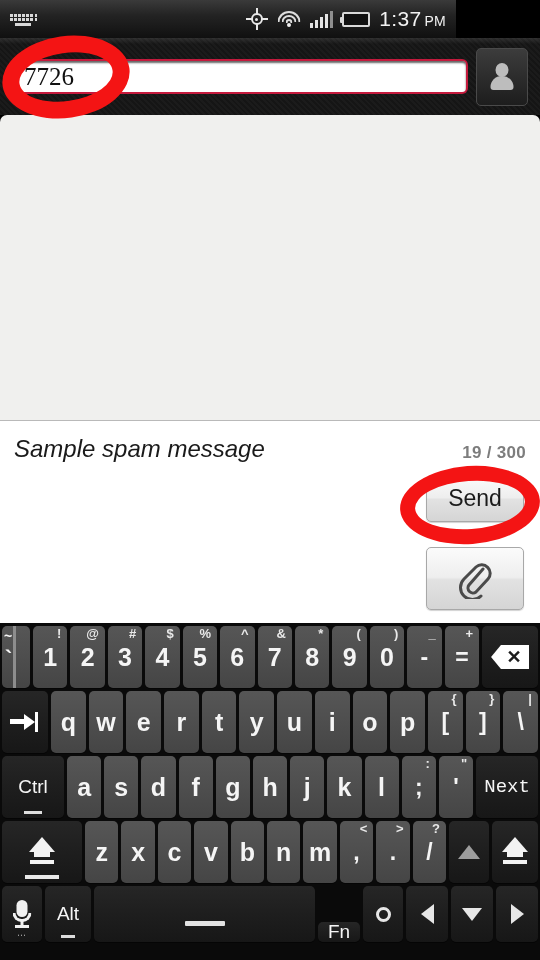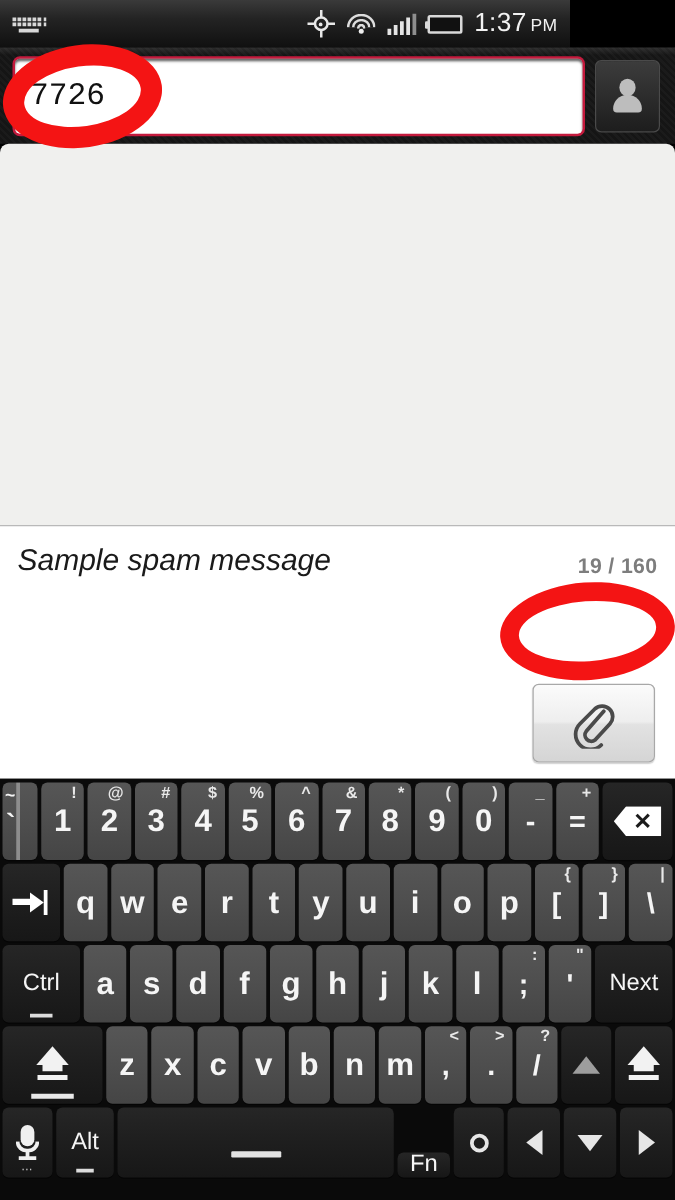--- a/index.html
+++ b/index.html
@@ -70,24 +70,24 @@
 
   
   #recipient-bar{
     position:absolute; left:0; top:38px; width:540px; height:77px;
     background:
       linear-gradient(to bottom,rgba(255,255,255,.10) 0%,rgba(255,255,255,0) 6px),
       repeating-linear-gradient(45deg,#1b1b1b 0 2px,#151515 2px 4px);
     display:flex; align-items:center; padding:0 12px; gap:10px;
   }
   #recipient-input{
-    flex:1; height:60px; background:#fff; border:none; outline:none;
+    flex:1; height:31px; background:#fff; border:none; outline:none;
     border-radius:4px; box-shadow:0 0 0 2px #c41a3d, 0 2px 2px rgba(0,0,0,.6) inset;
     font-size:25px; color:#111; padding:12px 12px;
-    font-family:Liberation Mono, monospace;
+    font-family:Liberation Serif, serif;
   }
   #contact-picker-button{
     width:52px; height:58px; flex:0 0 52px;
     background:linear-gradient(to bottom,#3c3c3c,#1d1d1d);
     border:1px solid #4a4a4a; border-radius:5px;
     display:flex; align-items:center; justify-content:center;
   }
   .person-icon{ width:26px; height:30px; position:relative; }
   .person-icon .head{
     position:absolute; left:50%; top:1px; transform:translateX(-50%);
@@ -178,21 +178,21 @@
   .tab-glyph .arrow{
     position:absolute; left:0; top:7px; width:16px; height:5px; background:#fff;
   }
   .tab-glyph .arrow:after{
     content:""; position:absolute; left:14px; top:-5.5px;
     border:8px solid transparent; border-left:11px solid #fff; border-right:none;
   }
   .tab-glyph .bar{ position:absolute; right:2px; top:0; width:3.5px; height:20px; background:#fff;}
 
   .k-ctrl{ flex:0 0 62px; }
-  .k-next{ flex:0 0 62px; }
+  .k-next{ flex:0 0 62px;font-family:Liberation Mono, monospace; }
   .k-shift{ flex:0 0 80px; }
   .k-shift-r{ flex:0 0 46px; }
   .k-arrowup{ flex:0 0 40px; }
 
   .shift-glyph{ width:34px; height:30px; position:relative; }
   .shift-glyph .tri{
     position:absolute; left:50%; top:0; transform:translateX(-50%);
     border:13px solid transparent; border-bottom:15px solid #f2f2f2; border-top:none;
   }
   .shift-glyph .stem{ position:absolute; left:50%; top:15px; transform:translateX(-50%); width:16px; height:5px; background:#f2f2f2;}
@@ -301,21 +301,22 @@
       <span class="head"></span>
         <span class="body"></span>
     </span>
   </div>
 </div>
 
 <div id="conversation-area"></div>
 
 <div id="compose-area">
   <div id="message-text">Sample spam message</div>
-  <div id="char-counter">19 / 160</div>
+  <div id="char-counter">19 / 300</div>
+  <div id="send-button">Send</div>
   <div id="attach-button">
     <svg class="clip-icon" width="34" height="40" viewBox="0 0 34 40">
       <path d="M25 10 L11 26 a5 5 0 0 0 7 7 L30 20 a8.5 8.5 0 0 0 -12 -12 L6 20 a12 12 0 0 0 17 17" fill="none" stroke="#4a4a4a" stroke-width="3" stroke-linecap="round"></path>
     </svg>
   </div>
 </div>
 
 <div id="keyboard">
 
   <div class="kb-row">

